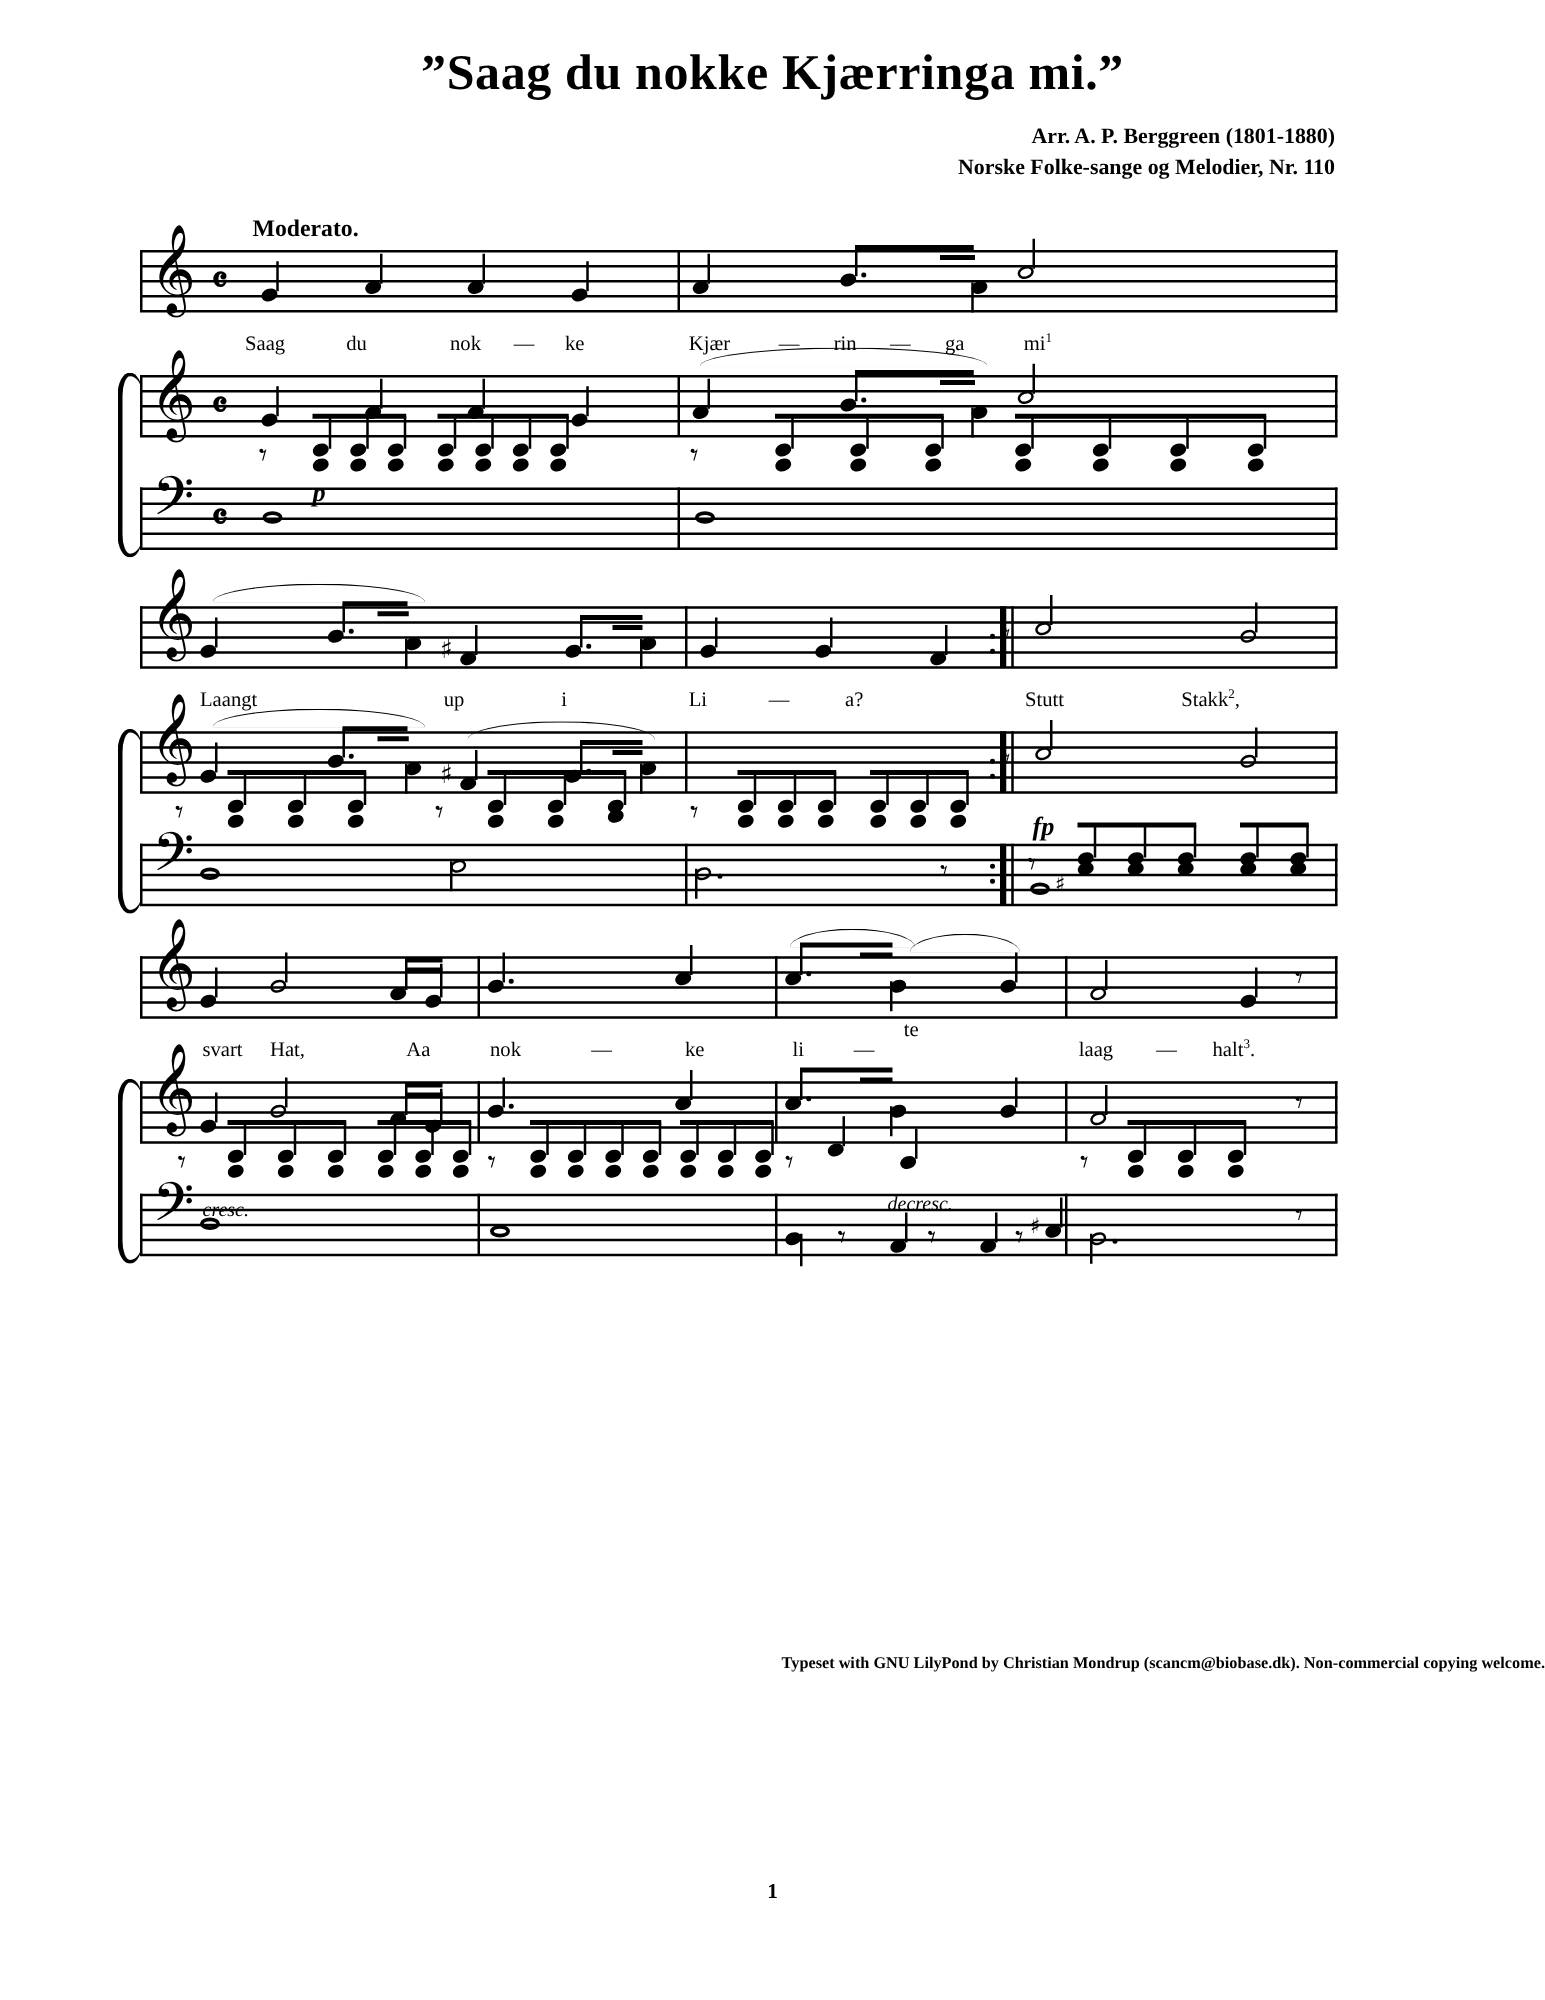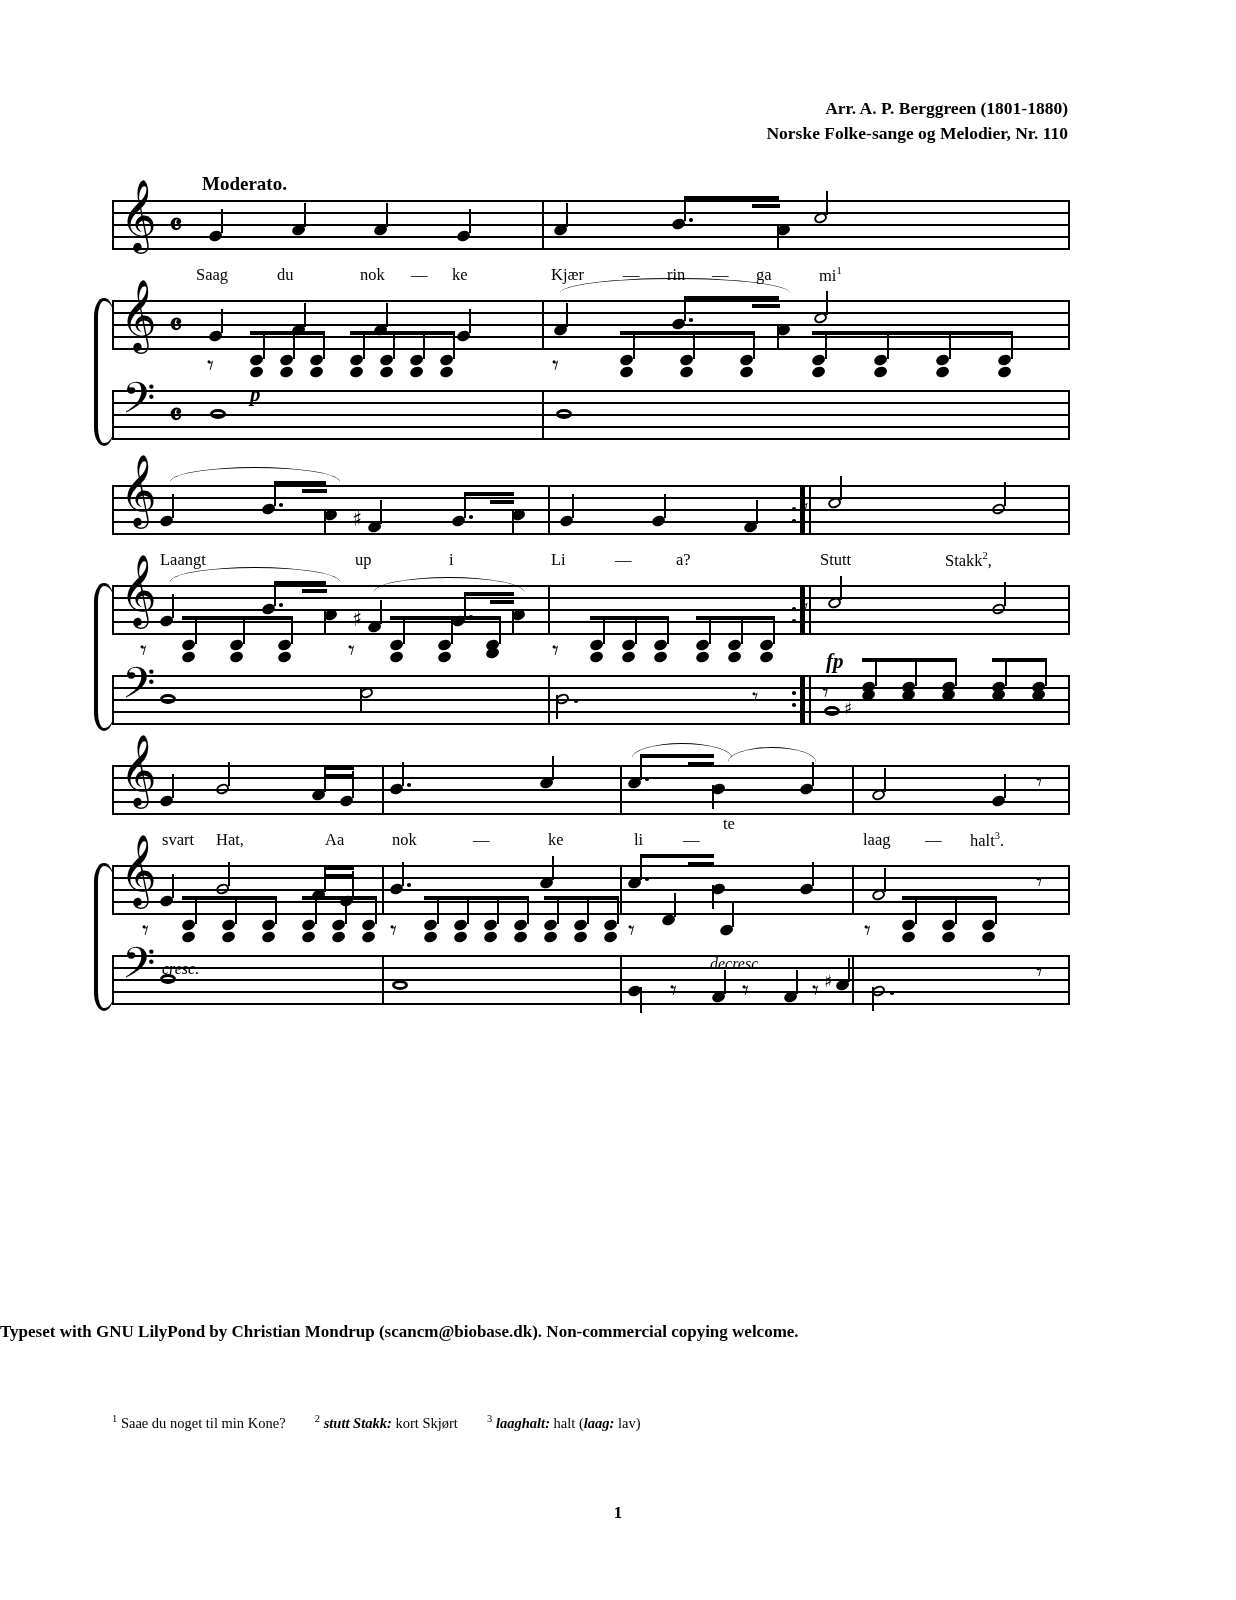--- a/index.html
+++ b/index.html
@@ -175,22 +175,22 @@
     white-space: nowrap;
   }
   .lyric sup { font-size: 10.5px; vertical-align: super; }
 
   
   .typeset {
     position: absolute;
     top: 1322px;
     left: 0;
     width: 1236px;
-    text-align: left;
-    font-size: 17px;
+    text-align: right;
+    font-size: 13px;
     font-weight: 700;
   }
   .footnotes {
     position: absolute;
     top: 1413px;
     left: 112px;
     font-size: 14.5px;
     white-space: nowrap;
   }
   .footnotes .fn-num { font-size: 10.5px; vertical-align: super; }
@@ -204,20 +204,21 @@
     text-align: center;
     font-size: 17px;
     font-weight: 700;
   }
 </style>
 </head>
 <body>
 
 <div class="page">
 
+  <div class="title">”Saag du nokke Kjærringa mi.”</div>
   <div class="composer">Arr. A. P. Berggreen (1801-1880)</div>
   <div class="collection">Norske Folke-sange og Melodier, Nr. 110</div>
 
   <div class="system" style="left:0; top:170px; width:1236px; height:290px;">
     <div class="tempo" style="left:202px; top:3px;">Moderato.</div>
 
     <div class="staff" style="left:112px; top:30px; width:958px; height:50px;">
       <div class="line" style="top:0px;"></div>
       <div class="line" style="top:12px;"></div>
       <div class="line" style="top:24px;"></div>
@@ -777,28 +778,16 @@
         <div class="stem" style="left:736px; top:3px; height:24px;"></div>
       <div class="nh open" style="left:760px; top:31px;"></div>
         <div class="stem" style="left:760px; top:32px; height:24px;"></div>
       <div class="flagdot" style="left:778px; top:36px;"></div>
       <div class="rest8" style="left:924px; top:5px; font-size:24px;">𝄾</div>
     </div>
   </div>
 
   <div class="typeset">Typeset with GNU LilyPond by Christian Mondrup (scancm@biobase.dk). Non-commercial copying welcome.</div>
 
-  <div class="footnotes">
-    <span class="fn-num">1</span>
-    <span>Saae du noget til min Kone?</span>
-    <span class="gap"></span>
-    <span class="fn-num">2</span>
-    <span class="it">stutt Stakk:</span>
-    <span>kort Skjørt</span>
-    <span class="gap"></span>
-    <span class="fn-num">3</span>
-    <span class="it">laaghalt:</span>
-    <span>halt (</span><span class="it">laag:</span><span> lav)</span>
-  </div>
 
   <div class="pagenum">1</div>
 
 </div>
 
 </body></html>

